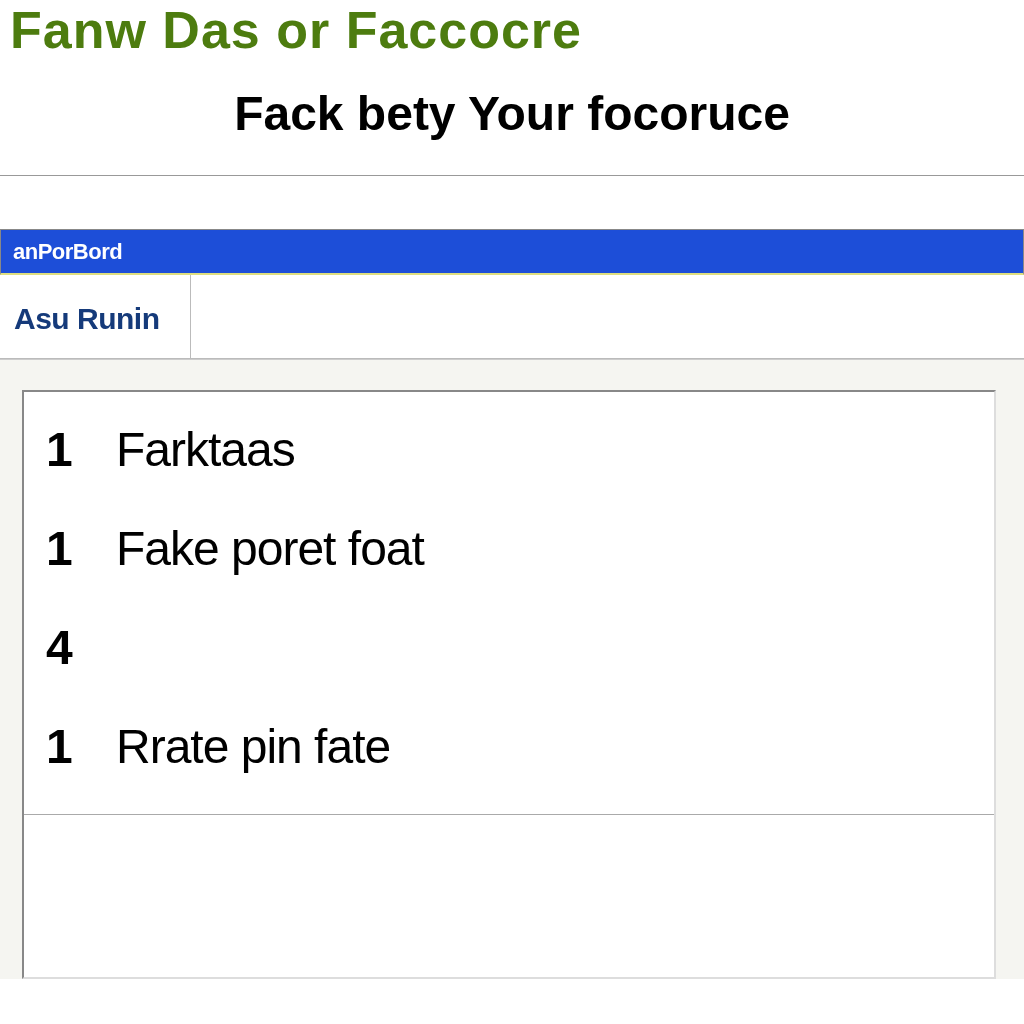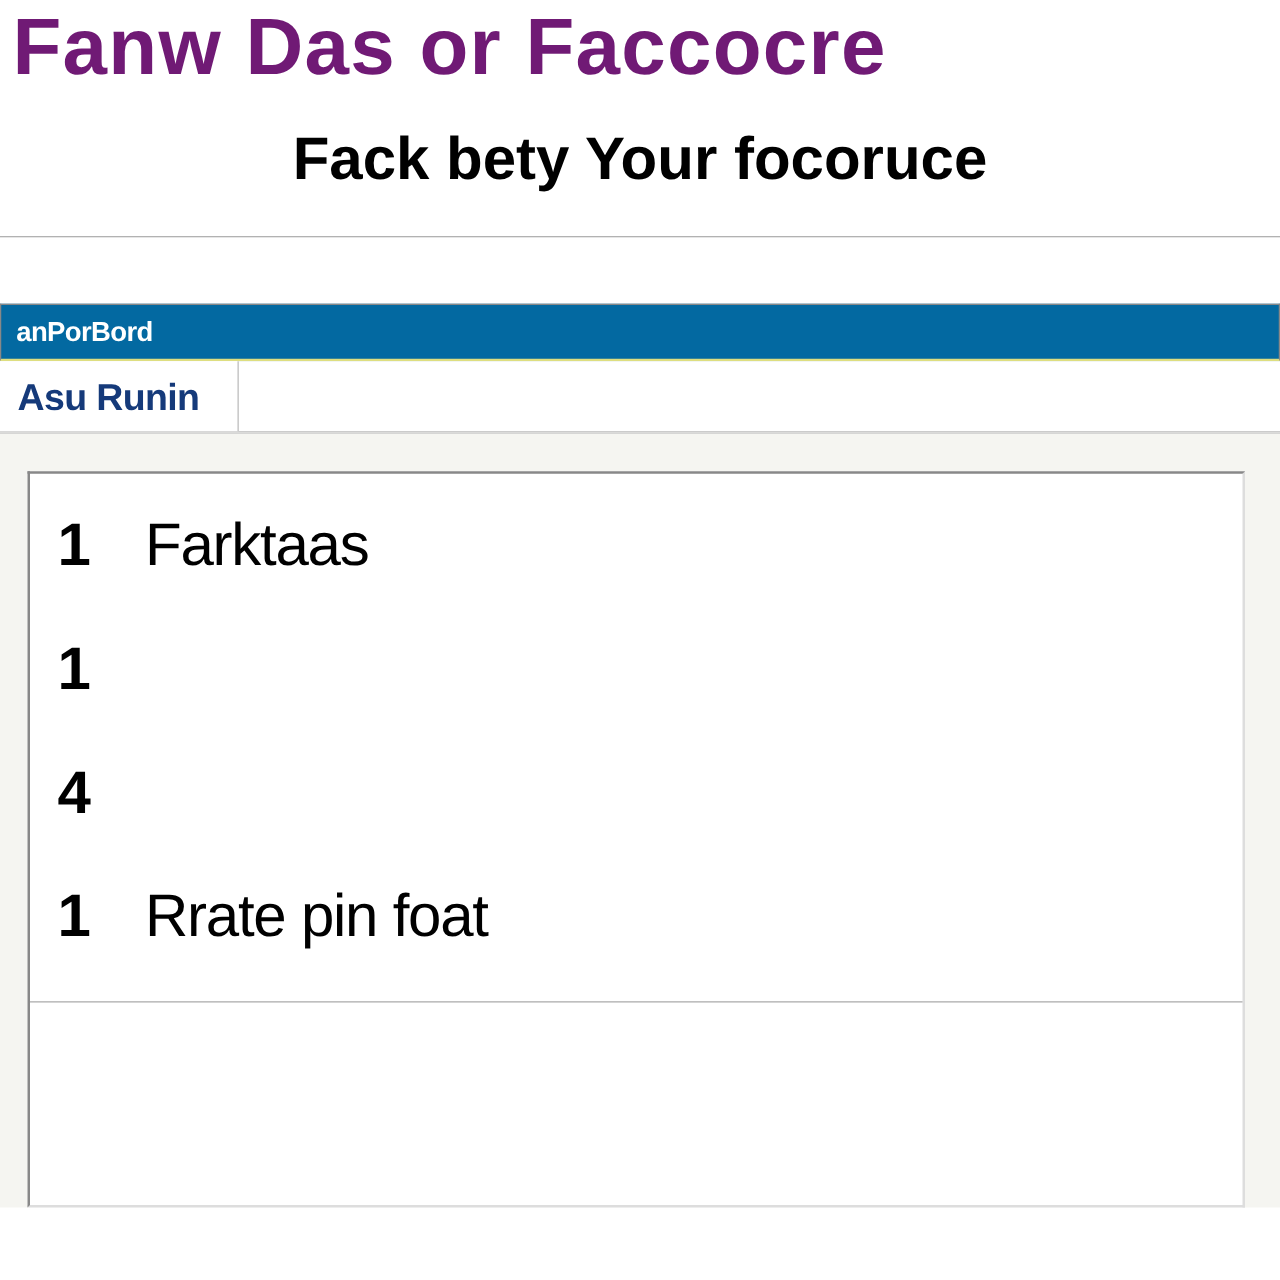--- a/index.html
+++ b/index.html
@@ -11,58 +11,58 @@
       width: 1024px;
       height: 1024px;
       background: #ffffff;
       font-family: Arial, Helvetica, sans-serif;
       overflow: hidden;
     }
     .header-area {
       padding: 0 0 12px 0;
     }
     .title-top {
-      color: #701a75;
-      font-size: 64px;
+      color: #4d7c0f;
+      font-size: 52px;
       font-weight: bold;
       letter-spacing: 1px;
       padding: 0 10px 8px 10px;
       font-family: Arial, sans-serif;
     }
     .title-sub {
       color: #000000;
       font-size: 48px;
       font-weight: bold;
       text-align: center;
       padding: 18px 0 22px 0;
       letter-spacing: 0px;
     }
     .divider-top {
       border-top: 1px solid #999;
       border-bottom: 1px solid #fff;
       height: 0;
       margin-bottom: 52px;
     }
     .toolbar-selection {
-      background: #0369a1;
+      background: #1d4ed8;
       border: 1px solid #888;
       border-bottom: 2px solid #dede80;
       height: 46px;
       padding: 8px 12px;
       color: #ffffff;
       font-size: 22px;
       font-weight: bold;
       display: flex;
       align-items: center;
       letter-spacing: -0.5px;
     }
     .tab-strip {
       background: #ffffff;
       border-bottom: 1px solid #bbb;
-      height: 57px;
+      height: 84px;
       display: flex;
       align-items: stretch;
     }
     .tab {
       background: #ffffff;
       border-right: 1px solid #bbb;
       padding: 18px 30px 14px 14px;
       color: #153a7a;
       font-size: 30px;
       font-weight: bold;
@@ -130,23 +130,24 @@
 </div>
 
 <div class="content-panel">
   <div class="list-container">
     <div class="list-row">
       <span class="list-number">1</span>
       <span class="list-text">Farktaas</span>
     </div>
     <div class="list-row">
       <span class="list-number">1</span>
+      <span class="list-text">Fake poret foat</span>
     </div>
     <div class="list-row">
       <span class="list-number">4</span>
     </div>
     <div class="list-row">
       <span class="list-number">1</span>
-      <span class="list-text">Rrate pin foat</span>
+      <span class="list-text">Rrate pin fate</span>
     </div>
     <div class="bottom-divider"></div>
   </div>
 </div>
 
 </body></html>

